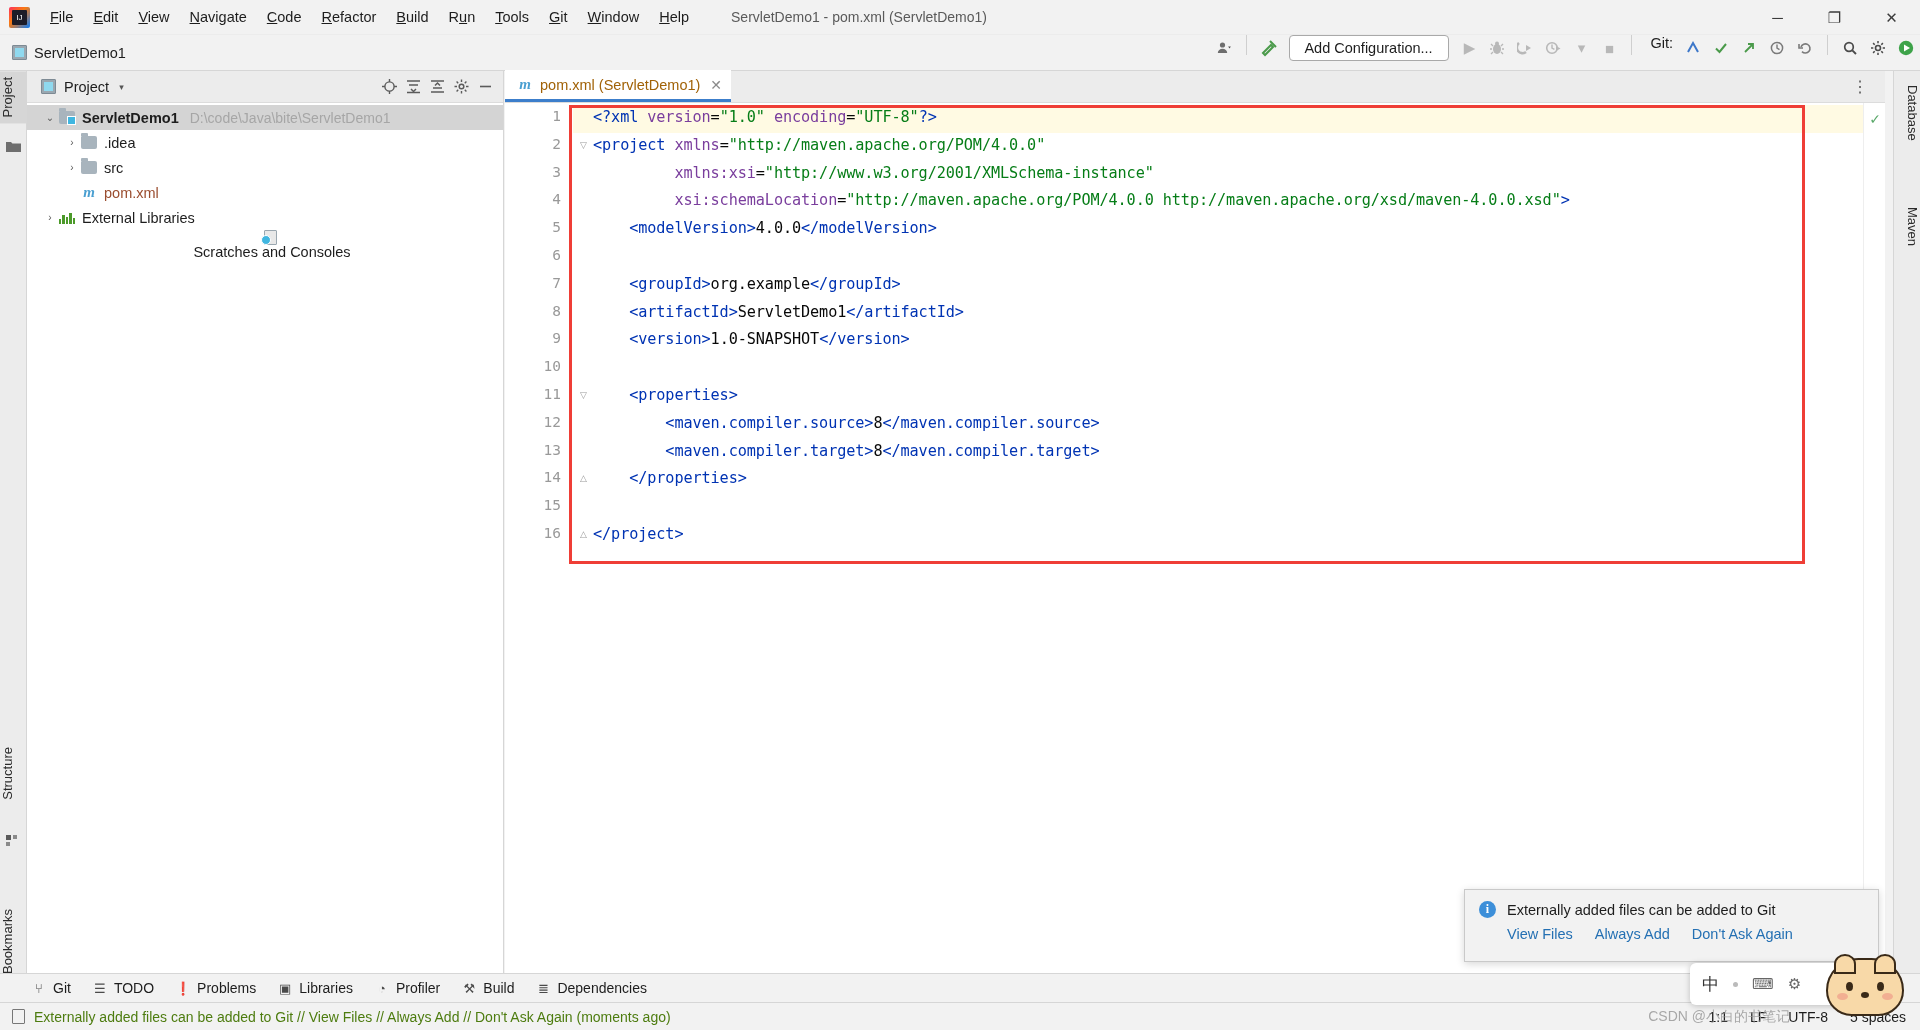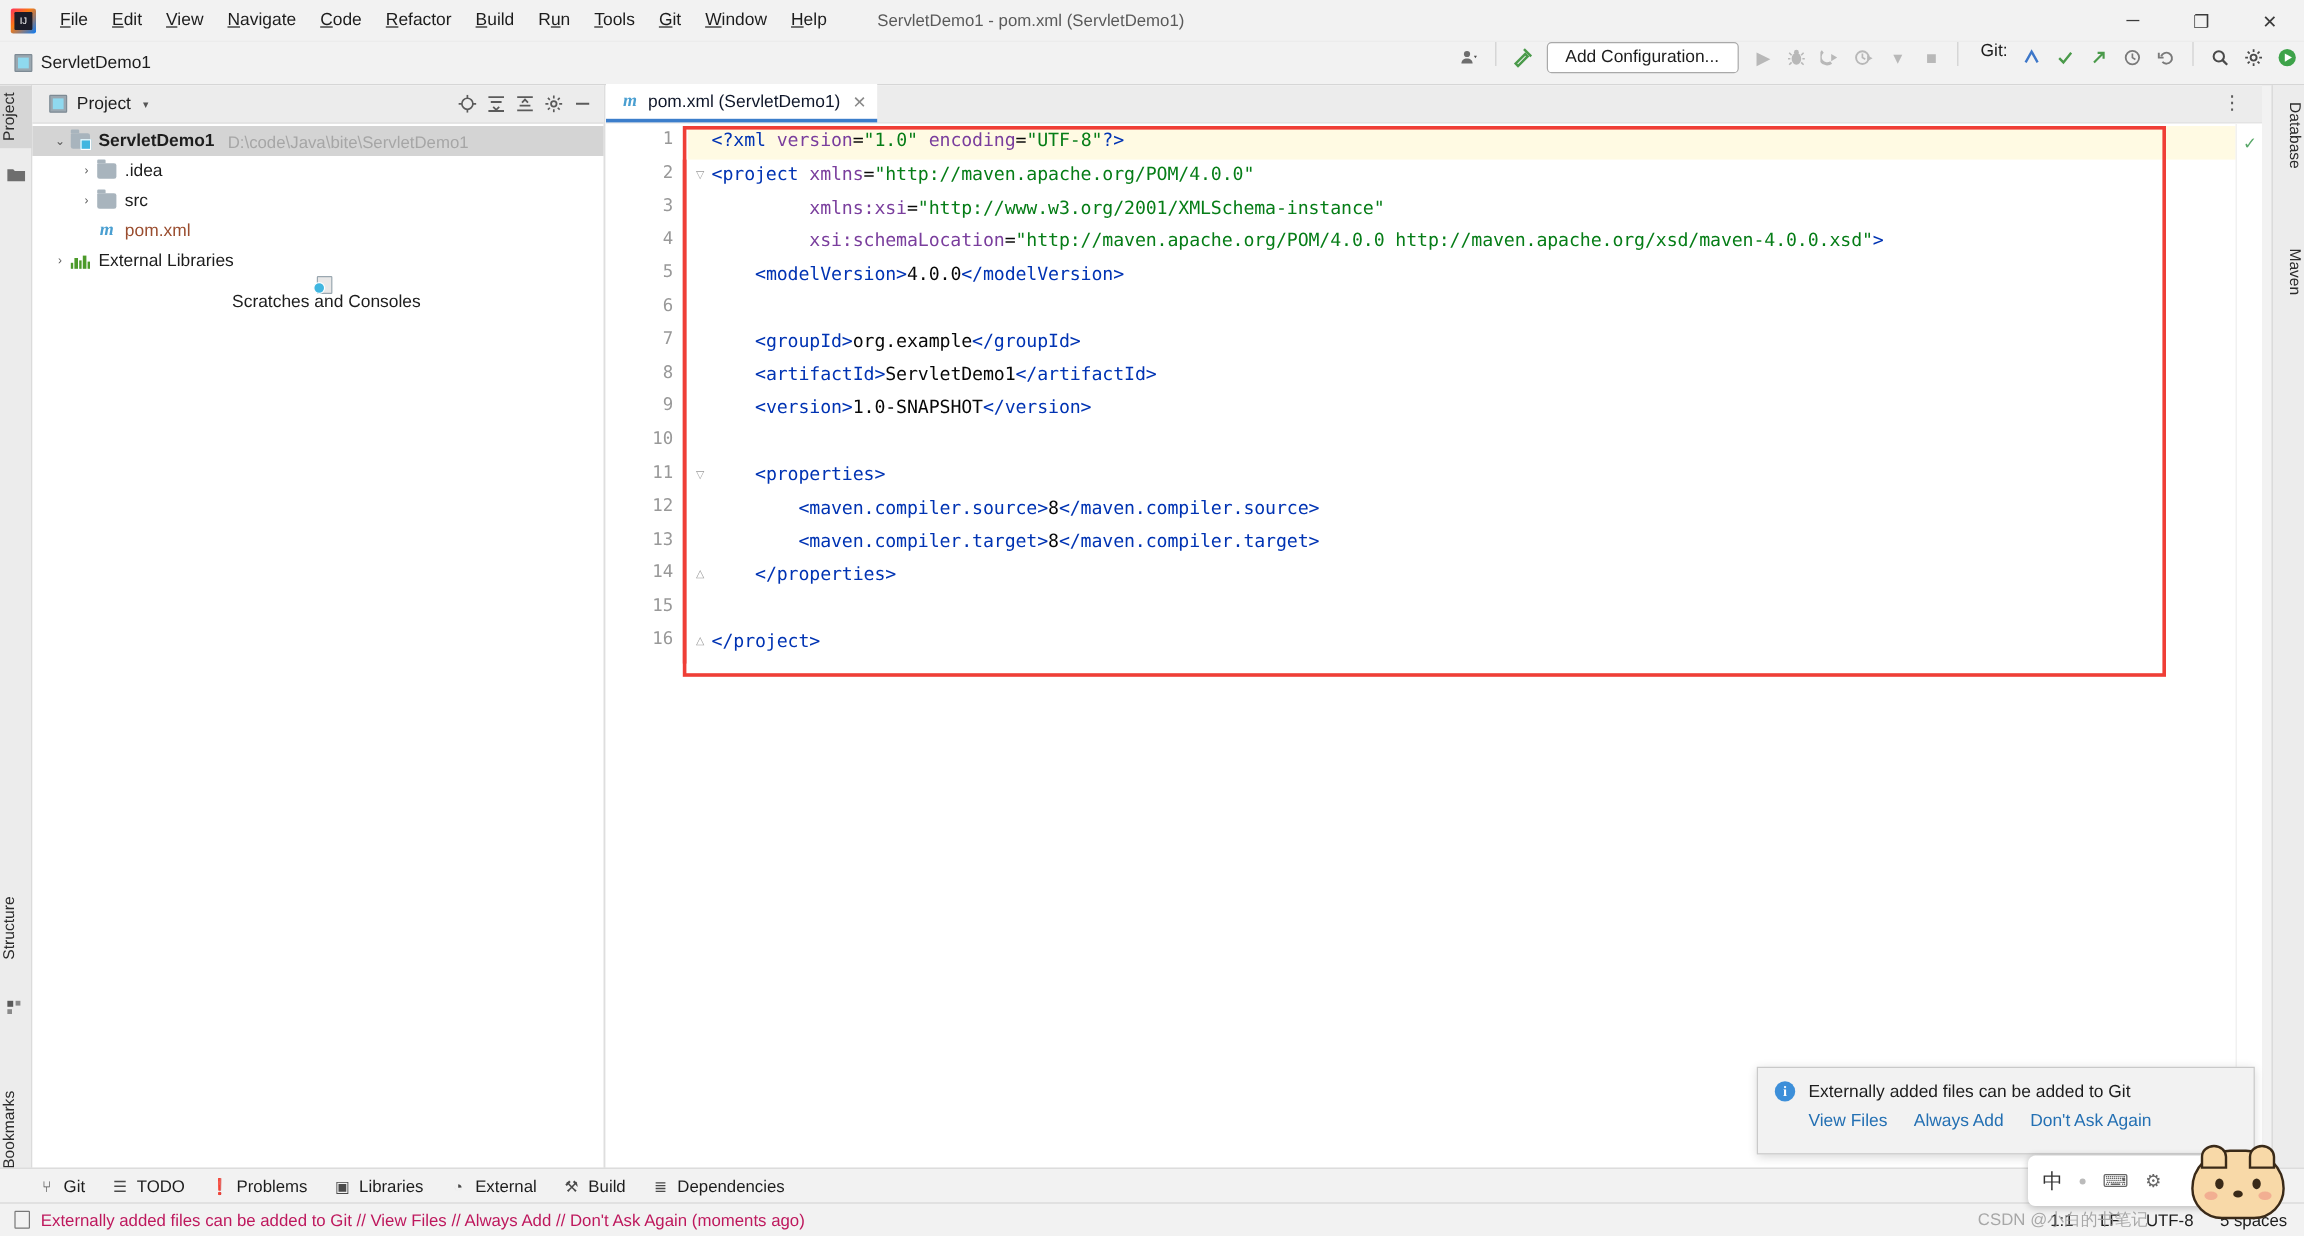--- a/index.html
+++ b/index.html
@@ -177,21 +177,21 @@
   }
   .tabbar {
     height: 32px; background: #ececec; display: flex; align-items: flex-end;
     border-bottom: 1px solid #dcdcdc; position: relative;
   }
   .tab {
     height: 32px; display: flex; align-items: center; padding: 0 9px 0 12px;
     background: #fff; border-bottom: 3px solid #3c7ecb; font-size: 14.5px;
   }
   .tab .mvn-ic { width: 16px; }
-  .tab-label { color: #0f172a; }
+  .tab-label { color: #a16207; }
   .tab-close { margin-left: 10px; color: #8a8a8a; font-size: 14px; }
   .tabbar-right {
     margin-left: auto; display: flex; align-items: center; padding-right: 8px; height: 32px;
   }
   .kebab { color: #5b5b5b; font-size: 16px; padding: 0 8px; letter-spacing: 1px; }
 
   .code-wrap { position: relative; height: 889px; background: #fff; overflow: hidden; }
   .gutter {
     position: absolute; left: 0; top: 0; width: 68px; height: 100%;
     background: #fff;
@@ -245,21 +245,21 @@
     display: flex; align-items: center; padding-left: 30px;
   }
   .tw-btn { display: flex; align-items: center; margin-right: 20px; font-size: 14px; color: #1d1d1d; }
   .tw-ic { width: 18px; display: inline-flex; justify-content: center; color: #4a4a4a; font-size: 13px; margin-right: 5px; }
 
   .statusbar {
     position: absolute; left: 0; bottom: 0; width: 1920px; height: 28px;
     background: #f2f2f2; border-top: 1px solid #d6d6d6;
     display: flex; align-items: center;
   }
-  .sb-left { display: flex; align-items: center; padding-left: 12px; font-size: 14px; color: #be185d; }
+  .sb-left { display: flex; align-items: center; padding-left: 12px; font-size: 14px; color: #4d7c0f; }
   .sb-msg-ic {
     width: 13px; height: 15px; border: 1px solid #777; border-radius: 1px;
     margin-right: 9px; flex: none;
   }
   .sb-right { margin-left: auto; display: flex; align-items: center; padding-right: 14px; font-size: 14px; color: #1d1d1d; gap: 22px; }
 
   
   .notif {
     position: absolute; left: 1464px; top: 889px; width: 415px; height: 73px;
     background: #f2f2f2; border: 1px solid #c9c9c9;
@@ -616,21 +616,21 @@
       <div class="tw-btn">
         <span class="tw-ic">❗</span>
         <span>Problems</span>
       </div>
       <div class="tw-btn">
         <span class="tw-ic">▣</span>
         <span>Libraries</span>
       </div>
       <div class="tw-btn">
         <span class="tw-ic">◔</span>
-        <span>External</span>
+        <span>Profiler</span>
       </div>
       <div class="tw-btn">
         <span class="tw-ic">⚒</span>
         <span>Build</span>
       </div>
       <div class="tw-btn">
         <span class="tw-ic">≣</span>
         <span>Dependencies</span>
       </div>
     </div>

